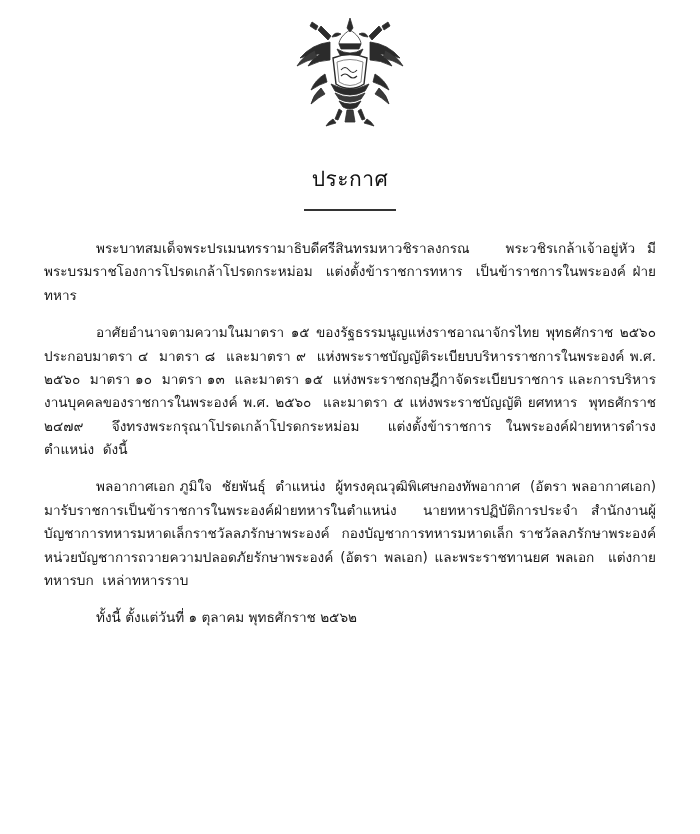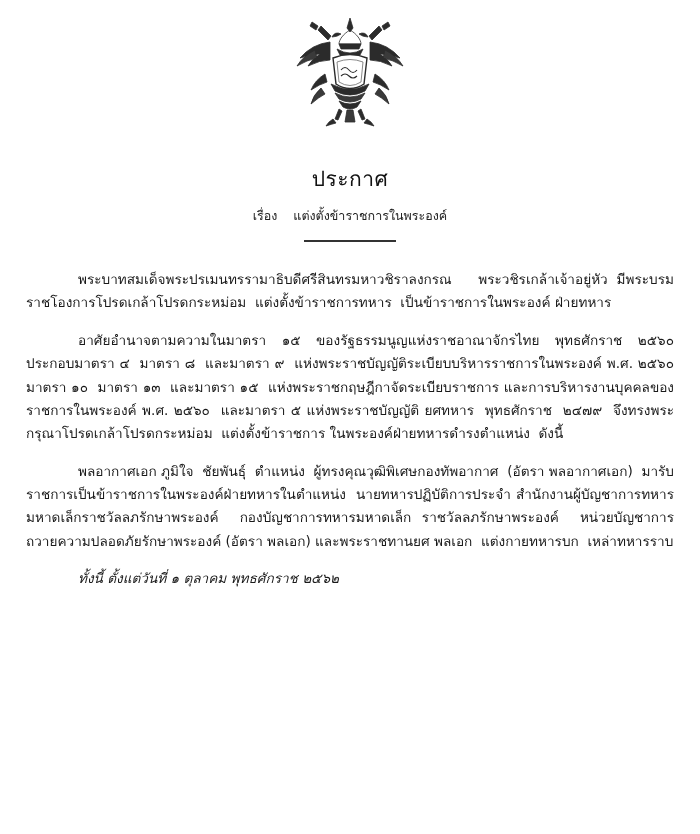--- a/index.html
+++ b/index.html
@@ -12,21 +12,21 @@
     height: 834px;
     font-family: "DejaVu Sans", "Liberation Sans", sans-serif;
     color: #1a1a1a;
     overflow: hidden;
   }
   .page {
     position: relative;
     width: 700px;
     height: 834px;
     box-sizing: border-box;
-    padding: 0 18px;
+    padding: 0 36px;
   }
 
   
   .emblem-wrap {
     width: 100%;
     display: flex;
     justify-content: center;
     padding-top: 14px;
   }
   .emblem {
@@ -75,21 +75,20 @@
     text-justify: inter-word;
     margin: 0 0 14px 0;
     color: #1a1a1a;
     white-space: pre-wrap;
   }
   .para.indent {
     text-indent: 52px;
   }
   .para.last {
     margin-bottom: 0;
-    font-style: italic;
   }
 </style>
 </head>
 <body>
 
 <div class="page">
 
   <div class="emblem-wrap">
     <svg class="emblem" viewBox="0 0 150 118" aria-hidden="true">
       <g fill="#2b2b2b" stroke="#2b2b2b" stroke-width="0.8">
@@ -133,25 +132,20 @@
         <path d="M50 60 q-10 6 -14 16 q9 -6 16 -8 z"></path>
         <path d="M100 60 q10 6 14 16 q-9 -6 -16 -8 z"></path>
         <path d="M46 74 q-8 7 -10 16 q8 -7 14 -10 z" fill="#3a3a3a"></path>
         <path d="M104 74 q8 7 10 16 q-8 -7 -14 -10 z" fill="#3a3a3a"></path>
       </g>
     </svg>
   </div>
 
   <div class="doc-title">ประกาศ</div>
 
-  <div class="doc-subject">
-    <span>เรื่อง</span>
-    <span>&nbsp;&nbsp;</span>
-    <span>แต่งตั้งข้าราชการในพระองค์</span>
-  </div>
 
   <div class="rule"></div>
 
 
   <div class="body">
     <p class="para indent">พระบาทสมเด็จพระปรเมนทรรามาธิบดีศรีสินทรมหาวชิราลงกรณ   พระวชิรเกล้าเจ้าอยู่หัว มีพระบรมราชโองการโปรดเกล้าโปรดกระหม่อม  แต่งตั้งข้าราชการทหาร  เป็นข้าราชการในพระองค์ ฝ่ายทหาร</p>
     <p class="para indent">อาศัยอำนาจตามความในมาตรา ๑๕ ของรัฐธรรมนูญแห่งราชอาณาจักรไทย พุทธศักราช ๒๕๖๐ ประกอบมาตรา ๔  มาตรา ๘  และมาตรา ๙  แห่งพระราชบัญญัติระเบียบบริหารราชการในพระองค์ พ.ศ. ๒๕๖๐  มาตรา ๑๐  มาตรา ๑๓  และมาตรา ๑๕  แห่งพระราชกฤษฎีกาจัดระเบียบราชการ และการบริหารงานบุคคลของราชการในพระองค์ พ.ศ. ๒๕๖๐  และมาตรา ๕ แห่งพระราชบัญญัติ ยศทหาร  พุทธศักราช  ๒๔๗๙  จึงทรงพระกรุณาโปรดเกล้าโปรดกระหม่อม  แต่งตั้งข้าราชการ ในพระองค์ฝ่ายทหารดำรงตำแหน่ง  ดังนี้</p>
     <p class="para indent">พลอากาศเอก ภูมิใจ  ชัยพันธุ์  ตำแหน่ง  ผู้ทรงคุณวุฒิพิเศษกองทัพอากาศ  (อัตรา พลอากาศเอก)  มารับราชการเป็นข้าราชการในพระองค์ฝ่ายทหารในตำแหน่ง  นายทหารปฏิบัติการประจำ สำนักงานผู้บัญชาการทหารมหาดเล็กราชวัลลภรักษาพระองค์  กองบัญชาการทหารมหาดเล็ก ราชวัลลภรักษาพระองค์  หน่วยบัญชาการถวายความปลอดภัยรักษาพระองค์ (อัตรา พลเอก) และพระราชทานยศ พลเอก  แต่งกายทหารบก  เหล่าทหารราบ</p>
     <p class="para indent last">ทั้งนี้ ตั้งแต่วันที่ ๑ ตุลาคม พุทธศักราช ๒๕๖๒</p>
   </div>

